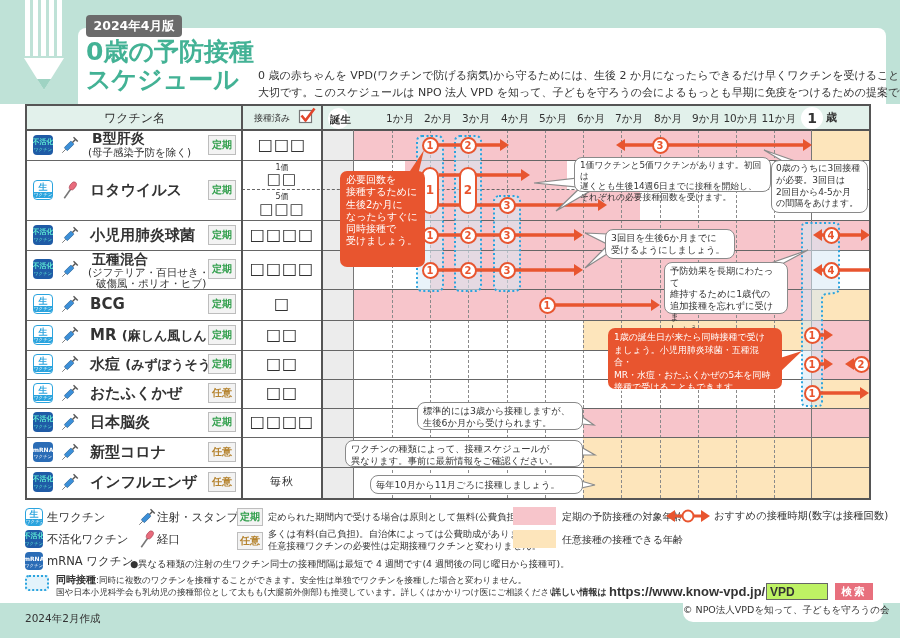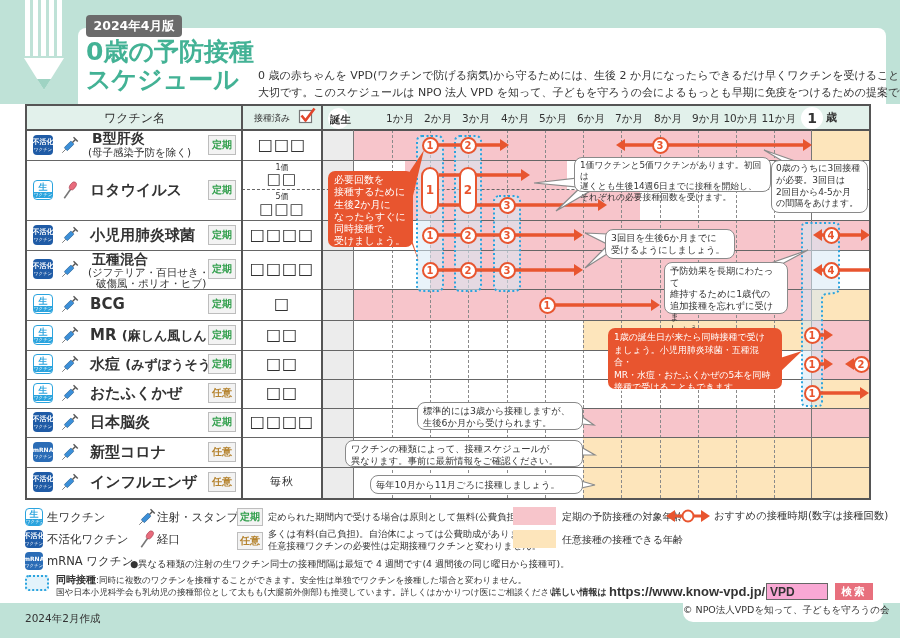--- a/index.html
+++ b/index.html
@@ -19,21 +19,21 @@
 .band{position:absolute}
 .pink{background:#f7c5cb}
 .beige{background:#fde5bb}
 .dash-v{position:absolute;top:130px;height:368px;width:0;border-left:1px dashed #8a8a8a}
 .sep{position:absolute;left:27px;width:842px;height:0;border-top:1.5px solid #666}
 .vline{position:absolute;width:0}
 .outer{left:25px;top:104px;width:846px;height:396px;border:2px solid #555;z-index:2}
 .ticon{position:absolute;width:20px;height:20px;border-radius:4px;display:flex;flex-direction:column;align-items:center;justify-content:center;overflow:hidden;z-index:3}
 .ticon b{font-size:7px;line-height:9px;font-weight:bold;white-space:nowrap}
 .ticon i{font-style:normal;font-size:4.5px;line-height:6px;white-space:nowrap}
-.inact{background:#1f5ba6;color:#ffffff}
+.inact{background:#1f5ba6;color:#5eead4}
 .live{background:#fff;border:1.5px solid #2ba4de;color:#2ba4de}
 .live b{font-size:9px;line-height:10px}
 .live i{background:#2ba4de;color:#fff;width:100%;text-align:center}
 .mrna{background:#2a6cb6;color:#fff}
 .mrna b{font-size:6px}
 .route{position:absolute;width:20px;height:20px;z-index:3}
 .vname{position:absolute;left:90px;font-weight:bold;font-size:15px;line-height:18px;white-space:nowrap;color:#333;z-index:3}
 .vnote{position:absolute;font-size:10.5px;line-height:12px;white-space:nowrap;color:#333;z-index:3}
 .small{font-size:13px;font-weight:bold}
 .badge{position:absolute;left:208px;width:28px;height:20px;background:#f3f3f3;border:1.5px solid #bdbdbd;font-size:10px;font-weight:bold;line-height:17px;text-align:center;z-index:3}
@@ -44,21 +44,21 @@
 .dose{position:absolute;width:17px;height:17px;margin:-8.5px 0 0 -8.5px;border-radius:50%;background:#fff;border:2px solid #e8552f;color:#e8552f;font-weight:bold;font-size:10px;line-height:13px;text-align:center;z-index:6}
 .pill{position:absolute;width:18px;height:47px;border-radius:9px;background:#fff;border:2px solid #e8552f;color:#e8552f;font-weight:bold;font-size:12px;line-height:43px;text-align:center;z-index:6}
 .callout{position:absolute;background:#fff;border:1.3px solid #8a8a8a;border-radius:8px;font-size:9.3px;line-height:11.5px;color:#333;padding:2px 5px;white-space:pre-line;z-index:9}
 .callout.orange{background:#e8552f;border:none;color:#fff;border-radius:7px;font-size:10px;line-height:12.3px;padding:3px 6px}
 .layer{position:absolute;left:0;top:0;pointer-events:none}
 .lg-txt{position:absolute;font-size:11.5px;line-height:14px;white-space:nowrap;color:#333}
 .lg-small{position:absolute;font-size:9.3px;line-height:11px;white-space:nowrap;color:#333}
 .swatch{position:absolute;width:43px;height:18px}
 .dotted-icon{position:absolute;width:24px;height:16px;border:2px dotted #2ba4de;background:#e3f3fb;border-radius:4px}
 .url{position:absolute;font-family:"Liberation Sans",sans-serif;font-weight:bold;font-size:13px;line-height:16px;color:#333;white-space:nowrap}
-.search-input{position:absolute;left:766px;top:583px;width:62px;height:17px;border:1.5px solid #666;font-family:"Liberation Sans",sans-serif;font-weight:bold;font-size:12px;padding:0 3px;color:#333;background:#f9a8d4}
+.search-input{position:absolute;left:766px;top:583px;width:62px;height:17px;border:1.5px solid #666;font-family:"Liberation Sans",sans-serif;font-weight:bold;font-size:12px;padding:0 3px;color:#333;background:#bef264}
 .search-btn{position:absolute;left:835px;top:583px;width:38px;height:17px;background:#e8707d;color:#fff;border:none;font-size:10.5px;font-weight:bold;line-height:17px;text-align:center;letter-spacing:2px}
 .tab{position:absolute;left:683px;top:600px;width:200px;height:22px;background:#fff;border-radius:0 0 10px 10px;font-size:9.5px;line-height:20px;text-align:center;white-space:nowrap;color:#333}
 </style>
 </head>
 <body>
 
 <div id="page">
 
   <div class="abs mint" style="left:0;top:0;width:900px;height:104px"></div>
   <div class="abs" style="left:78px;top:28px;width:808px;height:80px;background:#fff;border-radius:8px 8px 0 0"></div>
@@ -405,21 +405,21 @@
       <polygon points="784,162 798,162 764,150"></polygon>
       <polygon points="607,234 607,244 585,233"></polygon>
       <polygon points="607,246 607,254 585,268"></polygon>
       <polygon points="768,264 782,264 808,250"></polygon>
       <polygon points="581,416 581,424 594,425"></polygon>
       <polygon points="581,447 581,455 595,455"></polygon>
       <polygon points="581,481 581,488 595,485"></polygon>
     </g>
   </svg>
 
-  <div class="callout orange" style="left:328px;top:171px;width:85px;height:76px">必要回数を
+  <div class="callout orange" style="left:340px;top:171px;width:85px;height:96px">必要回数を
 接種するために
 生後2か月に
 なったらすぐに
 同時接種で
 受けましょう。</div>
   <div class="callout" style="left:574px;top:157px;width:197px;height:35px;font-size:8.8px;line-height:10.5px">1価ワクチンと5価ワクチンがあります。初回は
 遅くとも生後14週6日までに接種を開始し、
 それぞれの必要接種回数を受けます。</div>
   <div class="callout" style="left:771px;top:160px;width:97px;height:53px;font-size:9px;line-height:11.8px;padding:2px 4px">0歳のうちに3回接種
 が必要。3回目は

